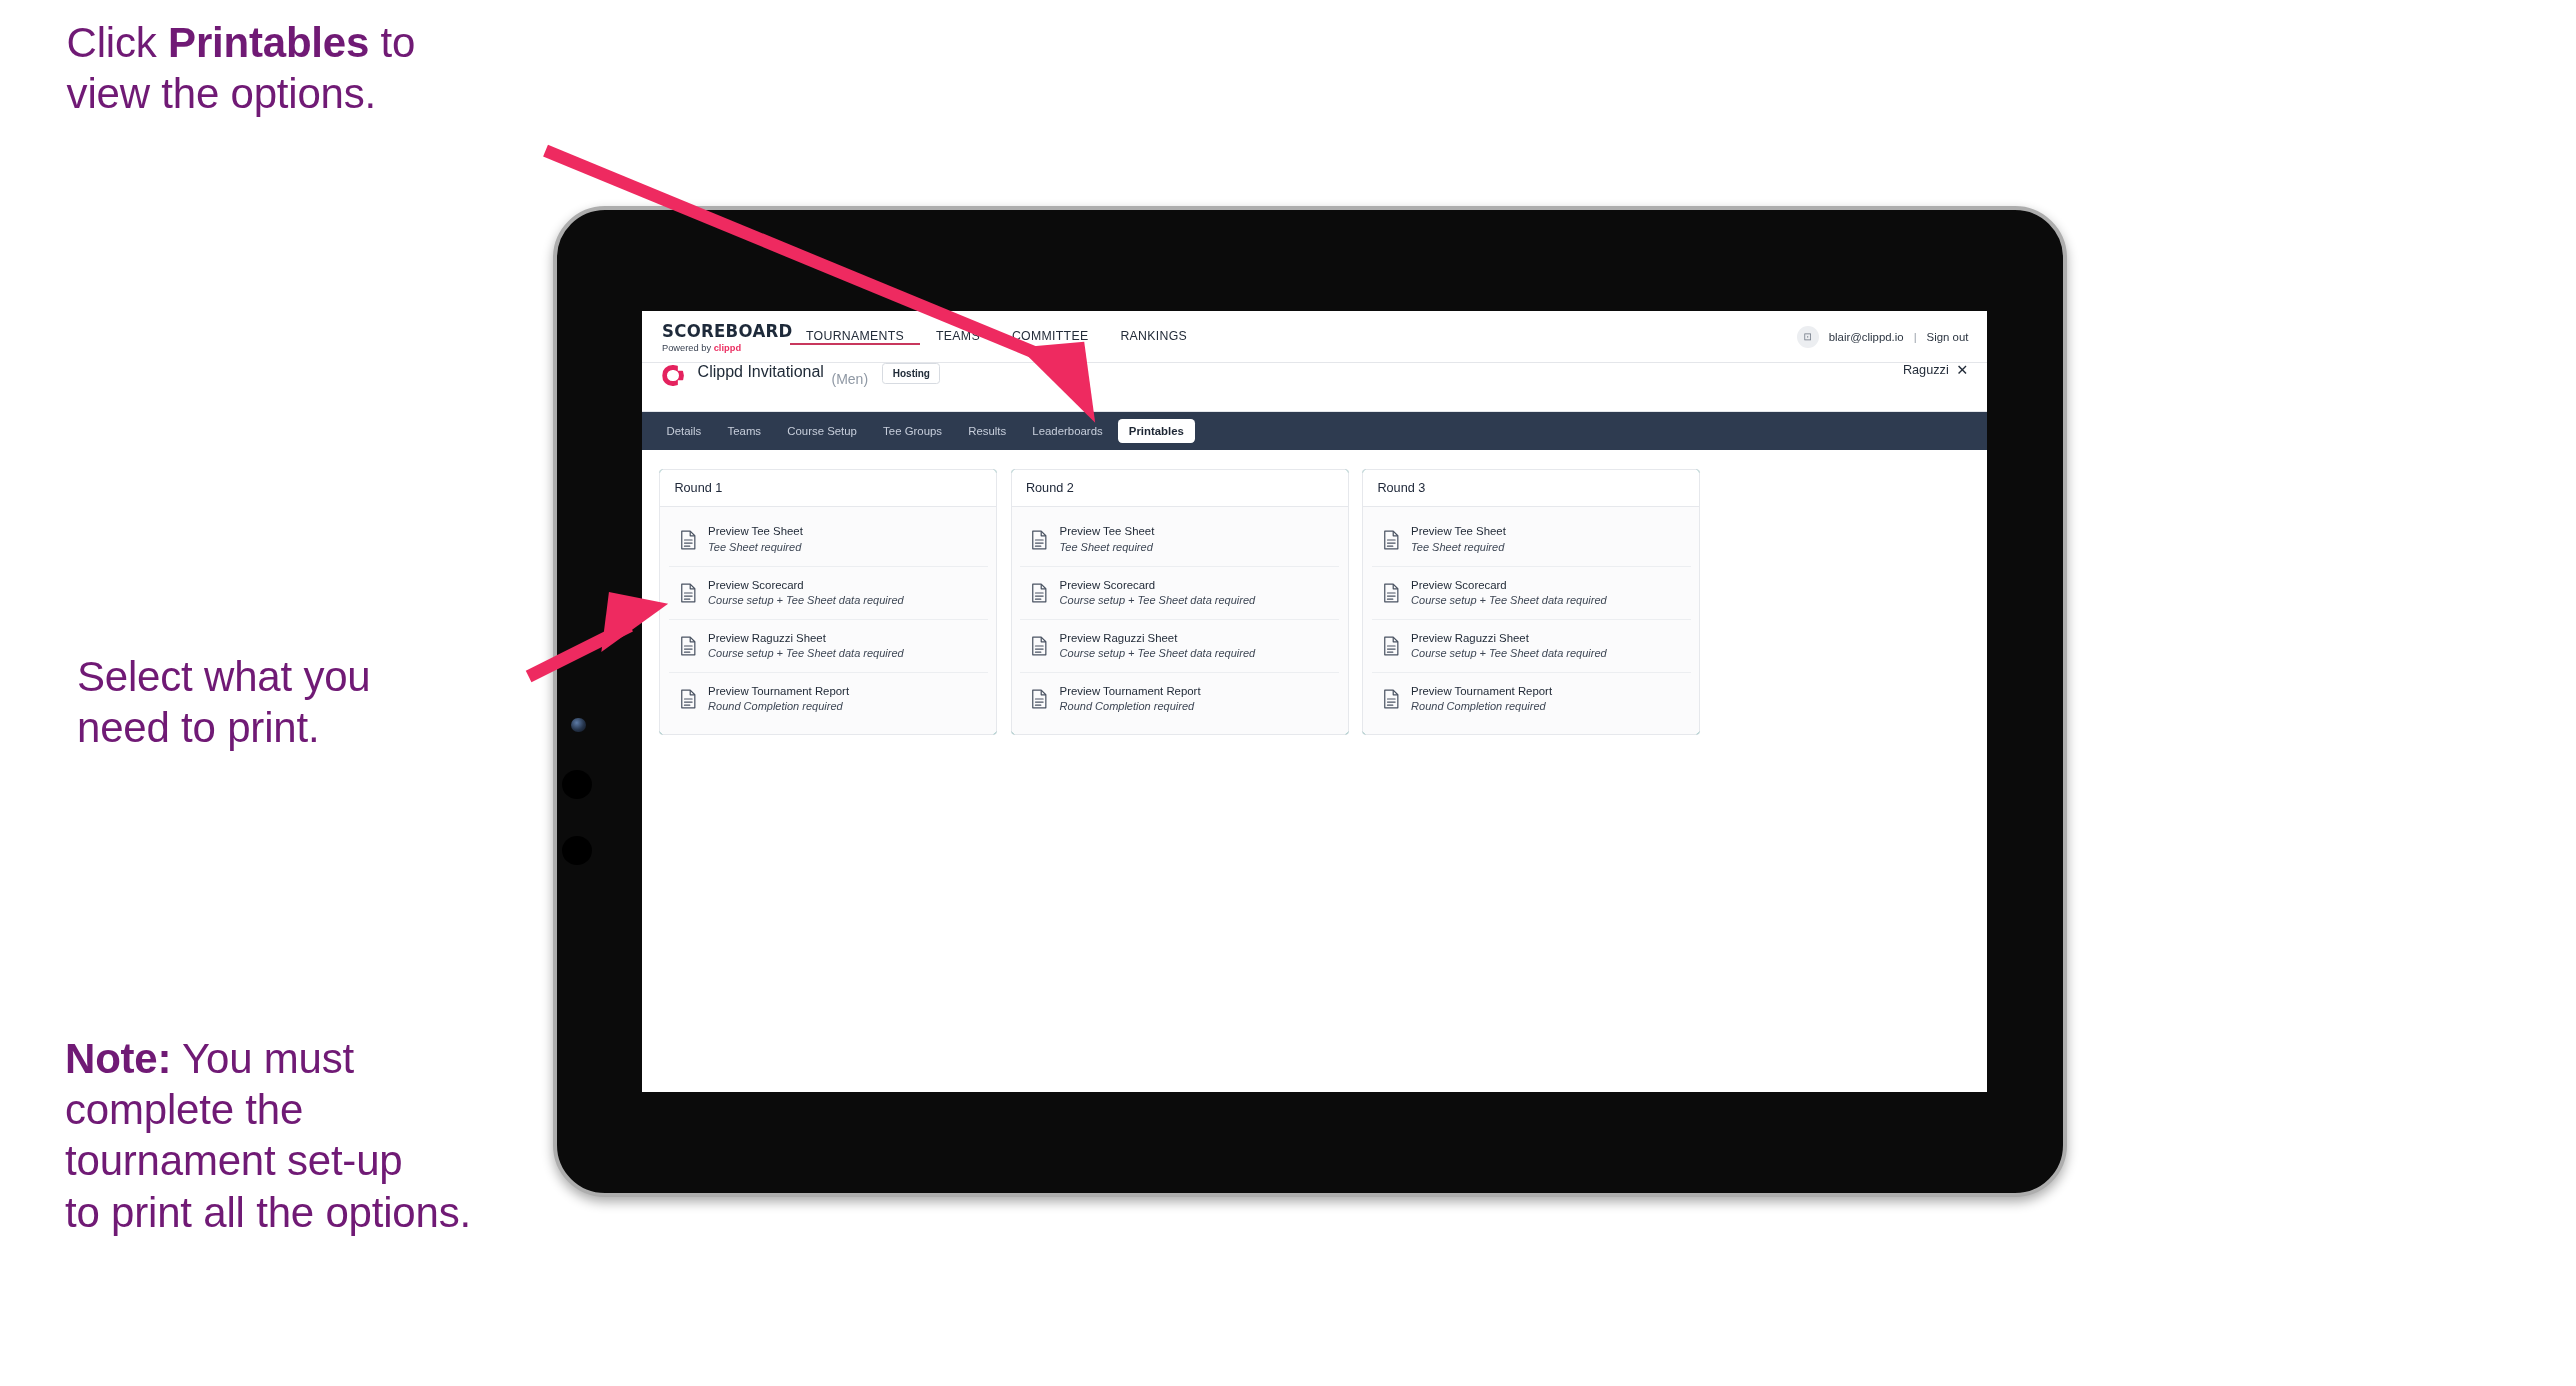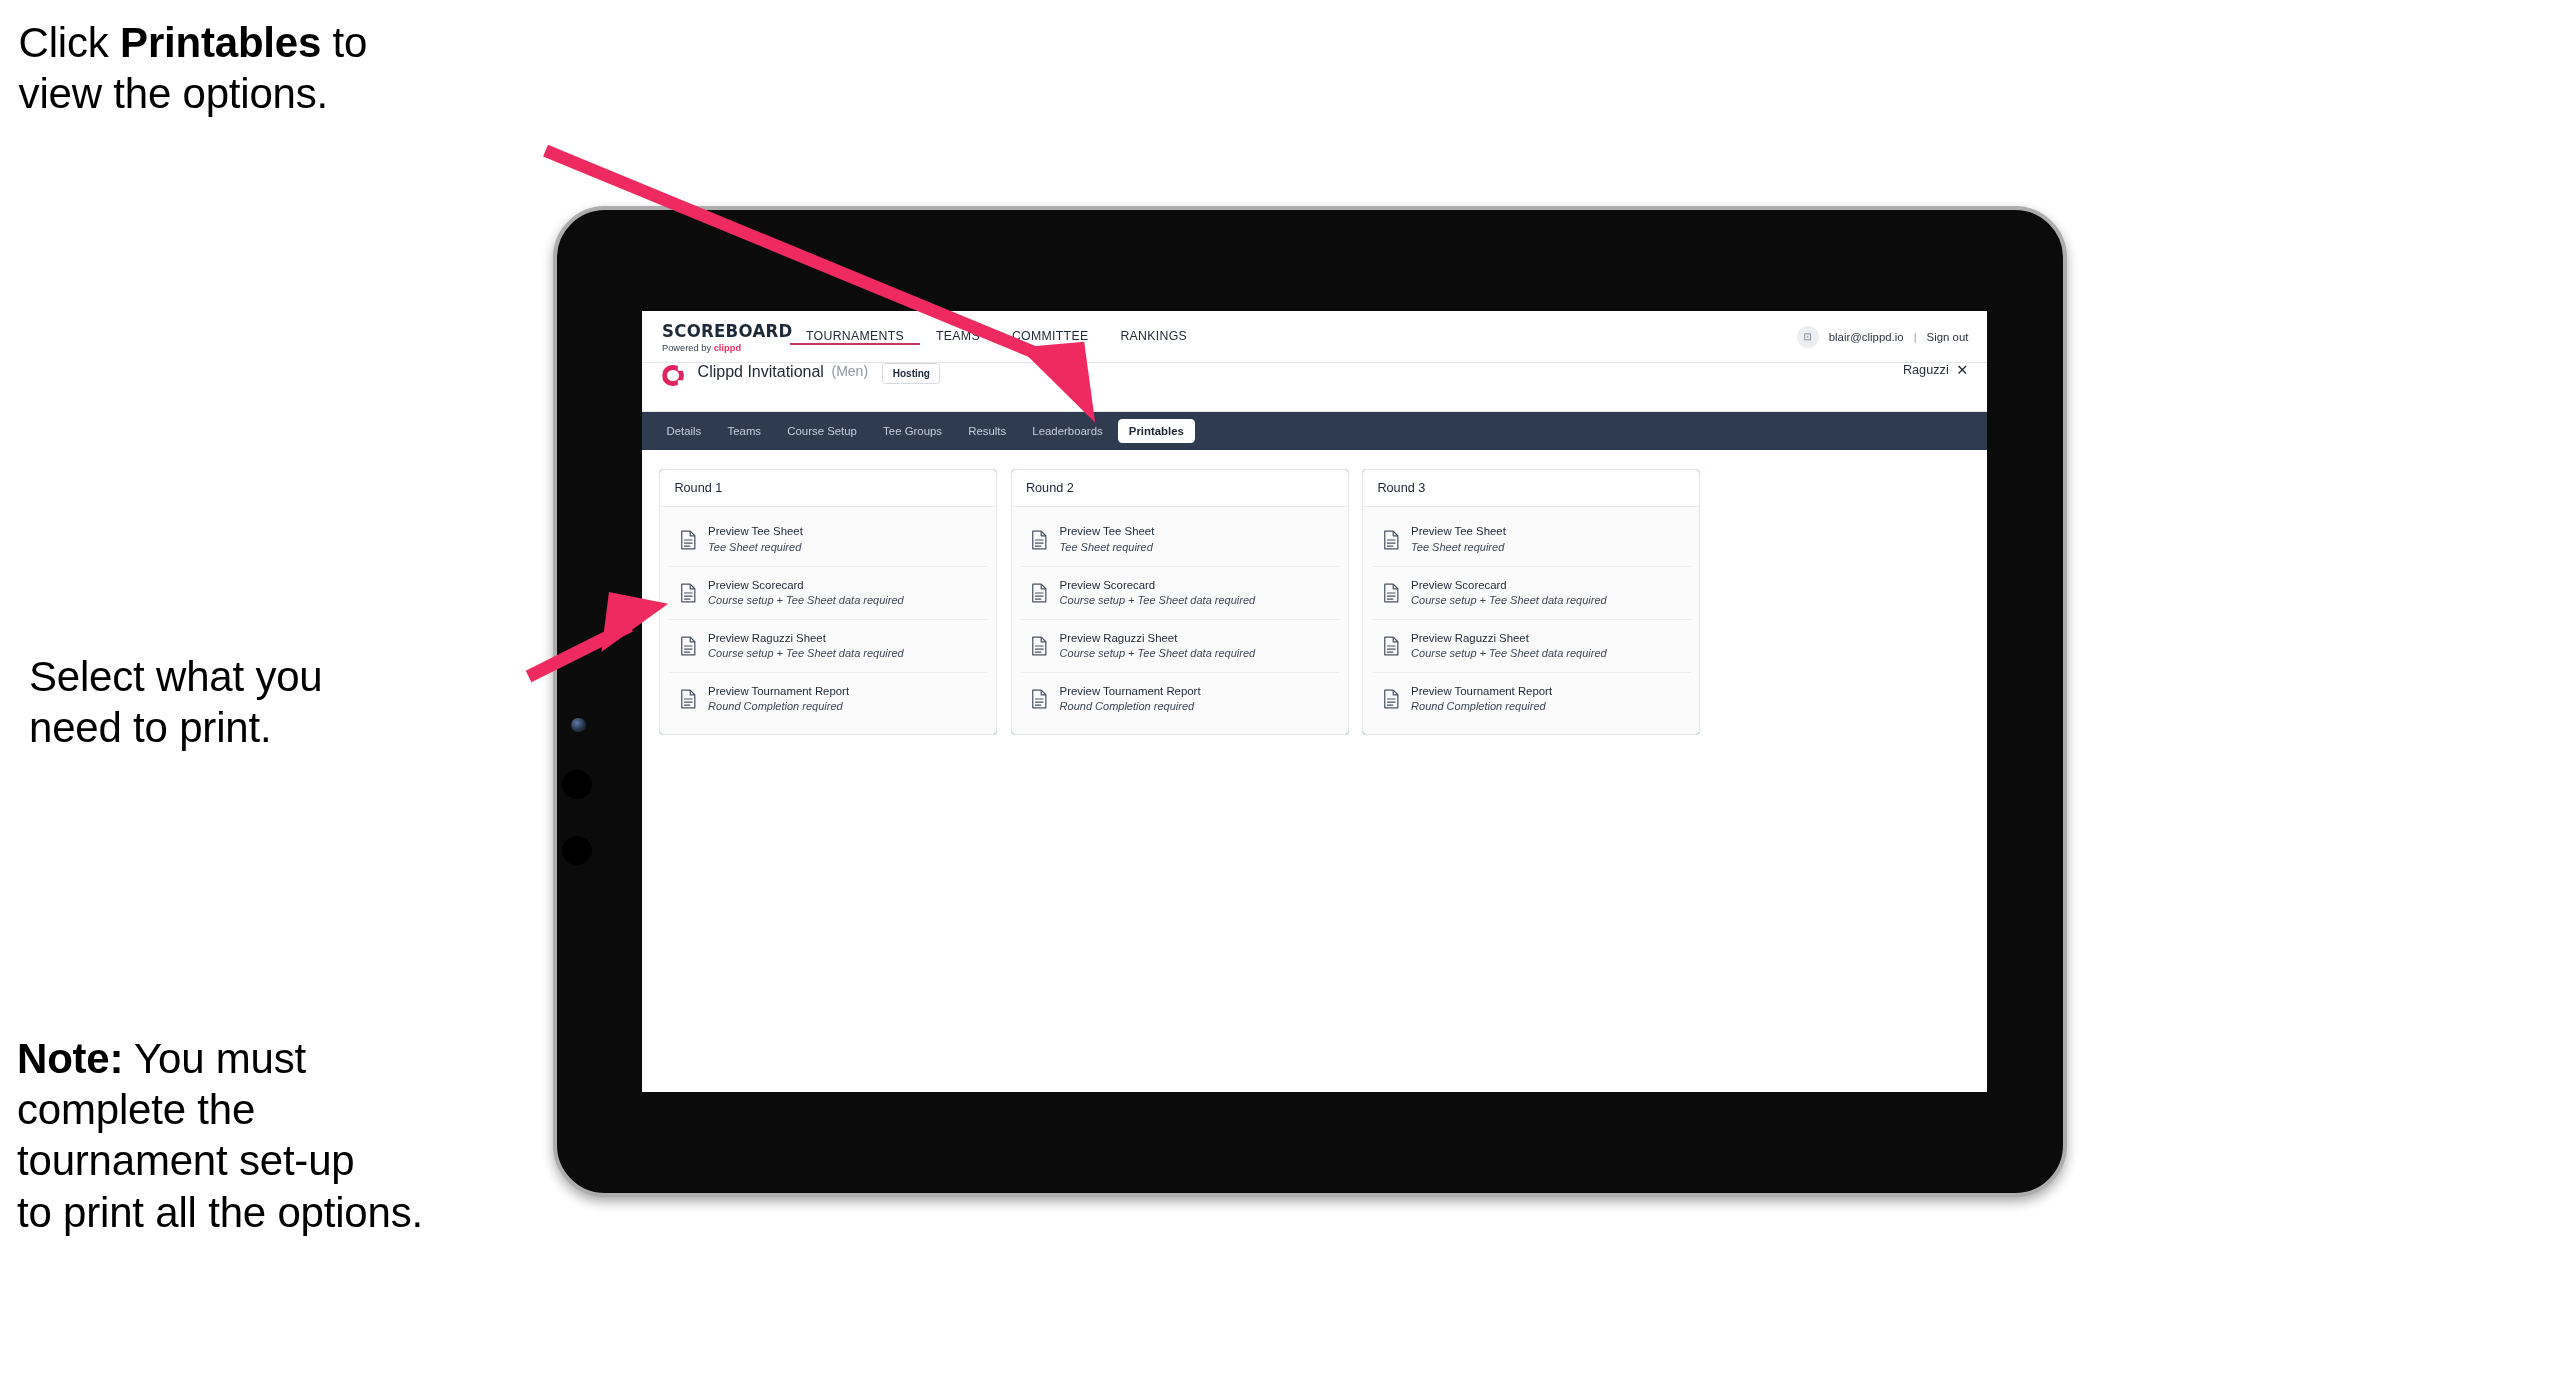--- a/index.html
+++ b/index.html
@@ -7,25 +7,26 @@
   body {
     background: #ffffff;
     font-family: "Liberation Sans", sans-serif;
     position: relative;
     overflow: hidden;
   }
 
   
   .annot {
     position: absolute;
-    color: #000000;
+    color: #701a75;
     font-size: 42px;
     line-height: 1.22;
     letter-spacing: -0.2px;
     white-space: pre-line;
+    margin-left: 48px;
   }
   .annot b { font-weight: 700; }
   #annot-top    { left: 18.6px;  top: 17px;  width: 558px; }
   #annot-middle { left: 29px;  top: 651px; width: 524px; }
   #annot-note   { left: 17px;  top: 1033px; width: 677px; }
 
   
   .arrow-layer { position: absolute; left: 0; top: 0; width: 2576px; height: 1386px; pointer-events: none; }
 
   
@@ -143,21 +144,21 @@
     position: relative;
   }
   #c-logo::before {
     content: "";
     position: absolute; inset: 1.7px;
     border-radius: 50%;
     border: 5px solid #e4225e;
     clip-path: polygon(0 0, 72% 0, 72% 28%, 100% 28%, 100% 72%, 72% 72%, 72% 100%, 0 100%);
   }
   #t-name { font-size: 16px; color: #202b38; }
-  #t-gender { font-size: 14px; color: #8f98a4; margin-left: 7.6px; }
+  #t-gender { font-size: 14px; color: #8f98a4; margin-left: 7.6px; margin-top: 8px; }
   #t-badge {
     margin-left: 14.4px;
     padding: 4.2px 9.3px;
     border: 0.8px solid #d7dbe1;
     border-radius: 3.4px;
     font-size: 10px;
     font-weight: 700;
     color: #202b38;
   }
   #cancel {

